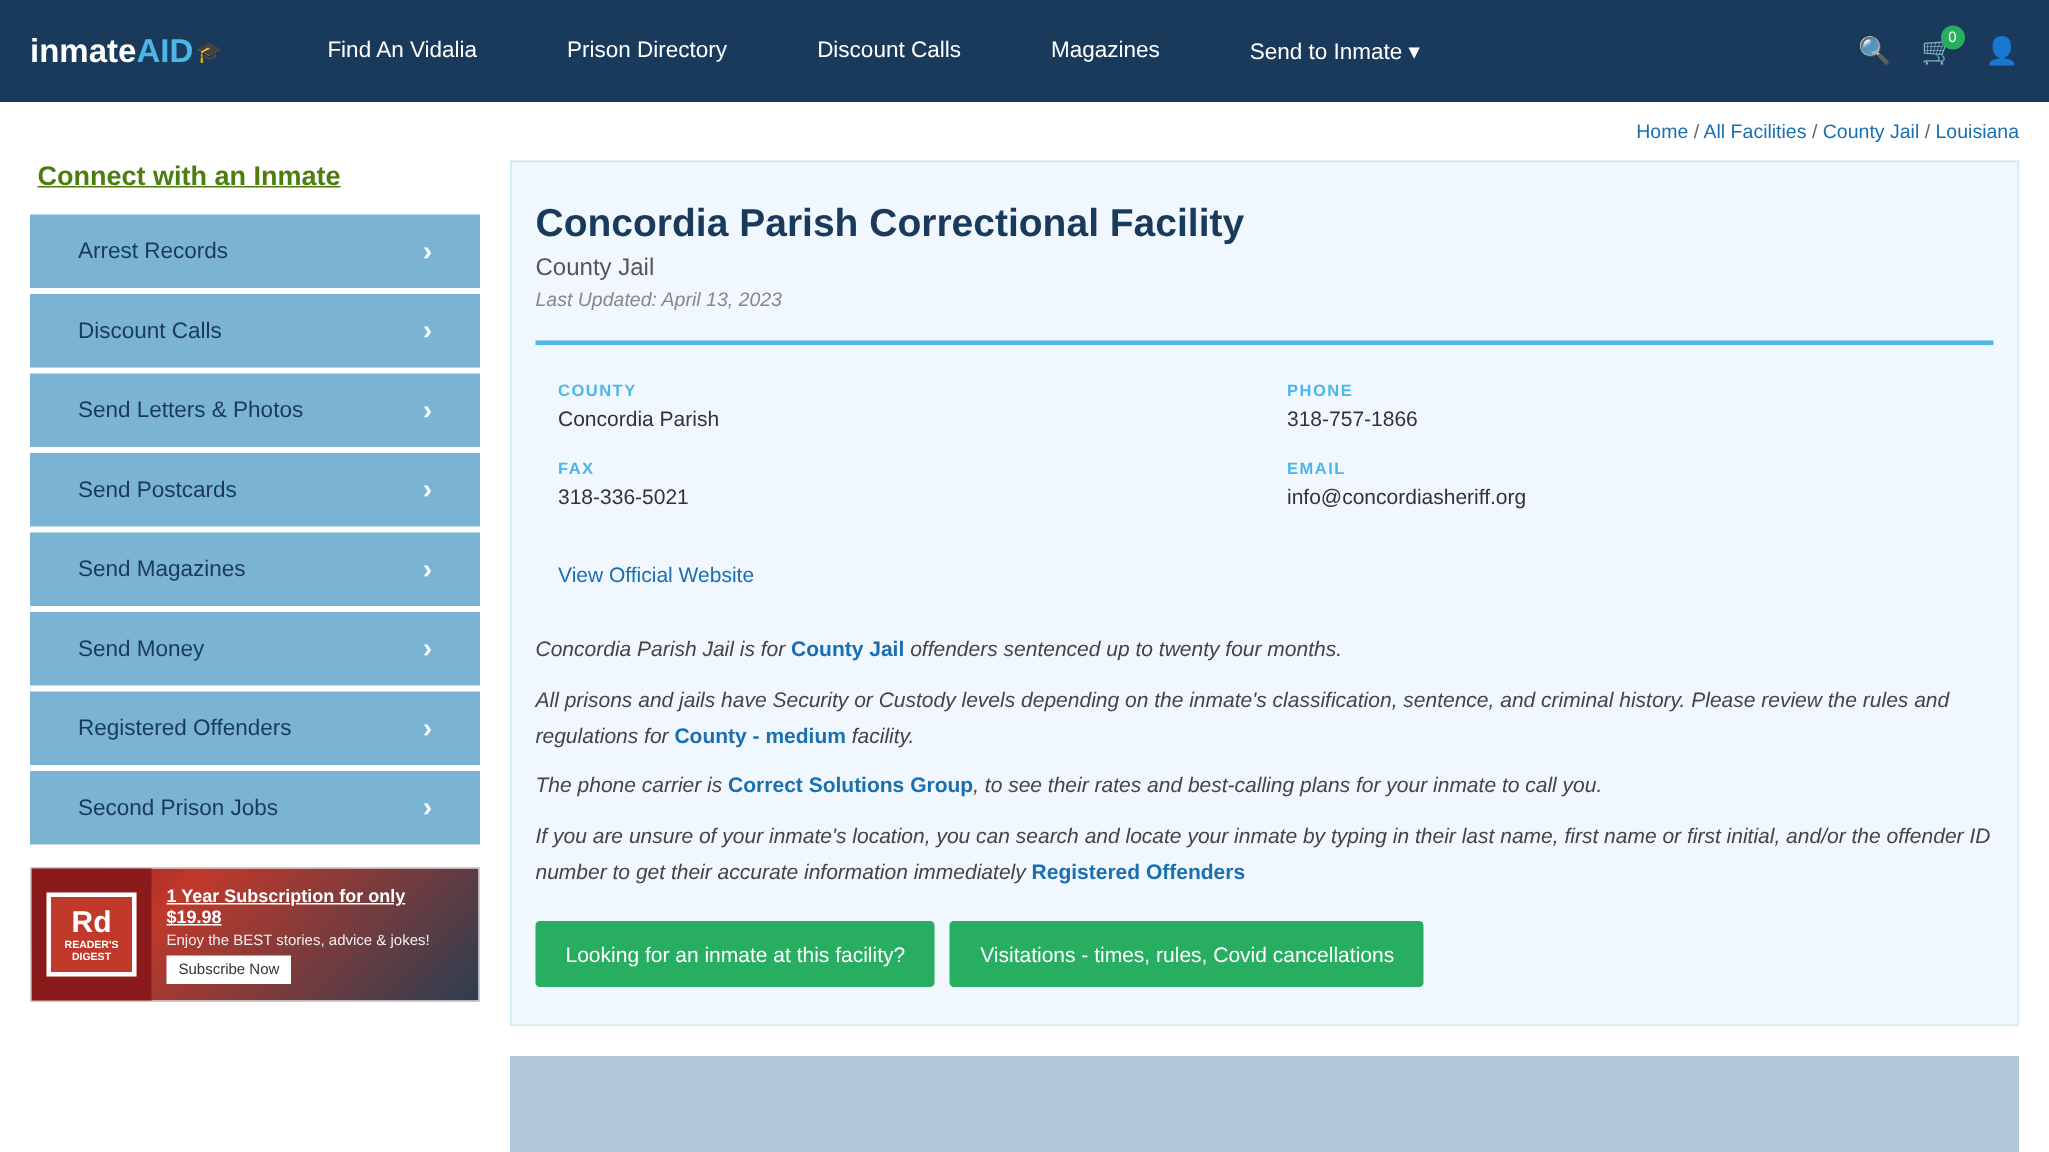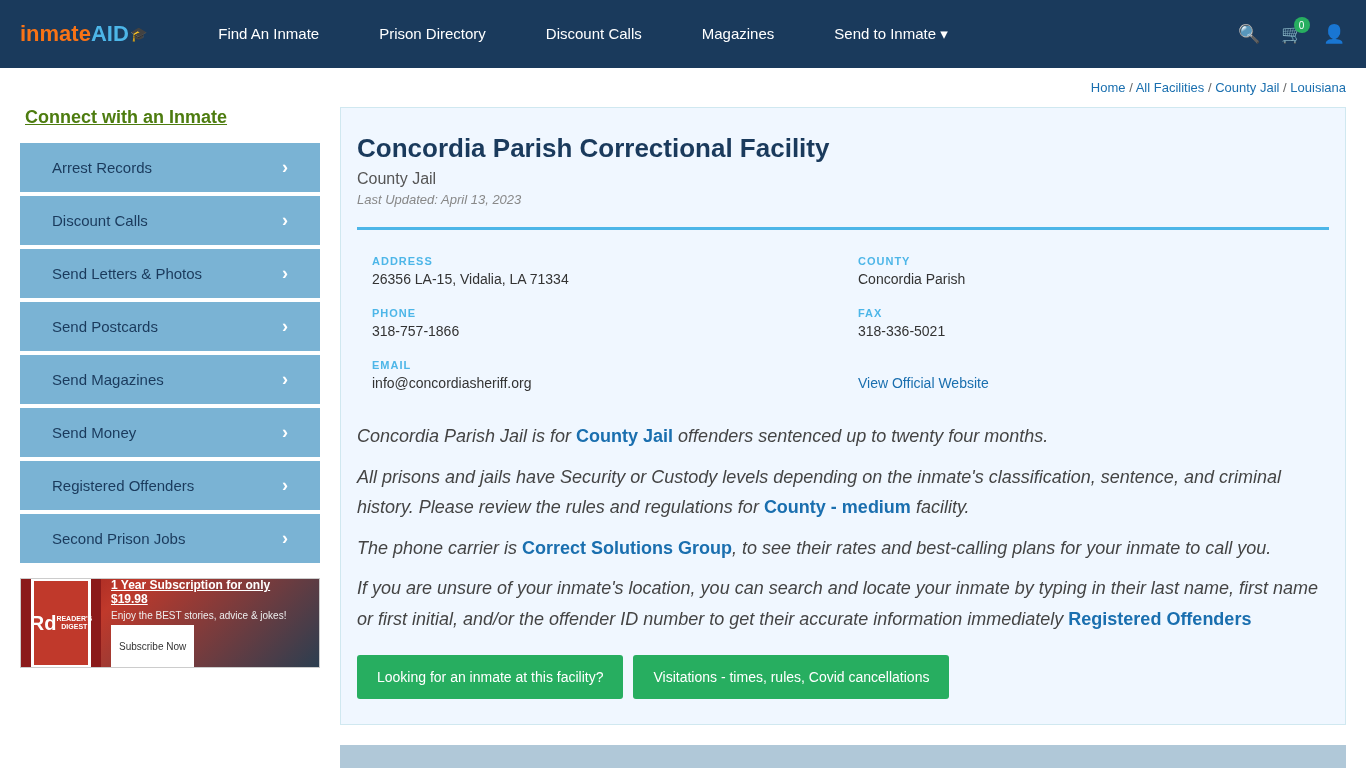--- a/index.html
+++ b/index.html
@@ -22,59 +22,59 @@
     
     .main-container { display: flex; padding: 0 20px 20px 20px; gap: 20px; }
 
     
     .sidebar { width: 300px; flex-shrink: 0; }
     .sidebar-title { font-size: 18px; font-weight: bold; color: #4d7c0f; text-decoration: underline; margin-bottom: 15px; padding-left: 5px; }
     .sidebar-btn { display: flex; align-items: center; justify-content: space-between; background: #7ab3d4; color: #1a3a5c; font-size: 15px; font-weight: 500; padding: 14px 32px; margin-bottom: 4px; cursor: pointer; border: none; width: 100%; text-align: right; }
     .sidebar-arrow { color: #fff; font-size: 18px; font-weight: bold; }
     .sidebar-ad { margin-top: 15px; width: 300px; height: 90px; background: linear-gradient(135deg, #8b1a1a 0%, #c0392b 30%, #2c3e50 100%); display: flex; align-items: center; overflow: hidden; border: 1px solid #ccc; }
     .ad-rd-logo { width: 80px; height: 90px; background: #8b1a1a; display: flex; align-items: center; justify-content: center; flex-shrink: 0; }
-    .ad-rd-inner { background: #c0392b; border: 3px solid #fff; width: 60px; height: 90px; display: flex; align-items: center; justify-content: center; color: #fff; font-size: 8px; font-weight: bold; }
+    .ad-rd-inner { background: #c0392b; border: 3px solid #fff; width: 60px; height: 56px; display: flex; flex-direction: column; align-items: center; justify-content: center; color: #fff; font-size: 8px; font-weight: bold; }
     .ad-content { padding: 8px 10px; color: #fff; font-size: 11px; flex: 1; }
     .ad-content .ad-title { font-size: 12px; font-weight: bold; color: #fff; margin-bottom: 4px; text-decoration: underline; }
-    .ad-subscribe { background: #fff; color: #333; border: none; padding: 16px 8px; font-size: 10px; cursor: pointer; margin-top: 4px; }
+    .ad-subscribe { background: #fff; color: #333; border: none; padding: 4px 8px; font-size: 10px; cursor: pointer; margin-top: 4px; }
 
     
     .content { flex: 1; }
     .facility-card { background: #f0f7ff; border: 1px solid #d0e8f0; padding: 25px 16px; margin-bottom: 20px; }
     .facility-title { font-size: 26px; font-weight: bold; color: #1a3a5c; margin-bottom: 6px; }
     .facility-subtitle { font-size: 16px; color: #555; font-weight: 500; margin-bottom: 4px; }
     .facility-updated { font-size: 13px; color: #888; font-style: italic; margin-bottom: 20px; }
 
     .info-grid { display: grid; grid-template-columns: 1fr 1fr; gap: 0; border-top: 3px solid #4db6e8; padding-top: 15px; margin-bottom: 20px; }
     .info-cell { padding: 10px 15px; }
     .info-label { font-size: 11px; font-weight: bold; color: #4db6e8; letter-spacing: 1px; text-transform: uppercase; margin-bottom: 4px; }
     .info-value { font-size: 14px; color: #333; }
     .info-link { color: #1a6faf; text-decoration: none; }
 
-    .description { font-size: 18px; color: #444; line-height: 1.7; margin-bottom: 10px; font-style: italic; }
+    .description { font-size: 14px; color: #444; line-height: 1.7; margin-bottom: 10px; font-style: italic; }
     .description a { color: #1a6faf; text-decoration: none; font-weight: bold; font-style: normal; }
 
     .action-buttons { display: flex; gap: 10px; margin-top: 20px; flex-wrap: wrap; }
     .action-btn-green { background: #27ae60; color: #fff; border: none; padding: 14px 20px; font-size: 14px; cursor: pointer; border-radius: 3px; }
 
     .map-placeholder { width: 100%; height: 100px; background: #b0c8d8; margin-top: 0; }
 
     .nav-send-wrapper { display: flex; align-items: center; }
   </style>
 </head>
 <body>
 
 <nav>
   <div class="nav-logo">
-    <span style="color:#f97316;font-size:22px;font-weight:bold;">inmate</span>
+    <span style="color:#ffffff;font-size:22px;font-weight:bold;">inmate</span>
       <span style="color:#4db6e8;font-size:22px;font-weight:bold;">AID</span>
       <span style="font-size:14px;color:#e8423a;margin-left:2px;">🎓</span>
   </div>
   <div class="nav-links">
-    <a class="nav-link">Find An Inmate</a>
+    <a class="nav-link">Find An Vidalia</a>
     <a class="nav-link">Prison Directory</a>
     <a class="nav-link">Discount Calls</a>
     <a class="nav-link">Magazines</a>
     <a class="nav-link nav-send-wrapper">Send to Inmate ▾</a>
   </div>
   <div class="nav-right">
     <span class="nav-icon">🔍</span>
     <span class="nav-icon" style="position:relative;">
       🛒
       <span class="cart-badge">0</span>
@@ -148,24 +148,20 @@
 
   <div class="content">
     <div class="facility-card">
 
       <h1 class="facility-title">Concordia Parish Correctional Facility</h1>
       <div class="facility-subtitle">County Jail</div>
       <div class="facility-updated">Last Updated: April 13, 2023</div>
 
       <div class="info-grid">
         <div class="info-cell">
-          <div class="info-label">ADDRESS</div>
-          <div class="info-value">26356 LA-15, Vidalia, LA 71334</div>
-        </div>
-        <div class="info-cell">
           <div class="info-label">COUNTY</div>
           <div class="info-value">Concordia Parish</div>
         </div>
         <div class="info-cell">
           <div class="info-label">PHONE</div>
           <div class="info-value">318-757-1866</div>
         </div>
         <div class="info-cell">
           <div class="info-label">FAX</div>
           <div class="info-value">318-336-5021</div>

